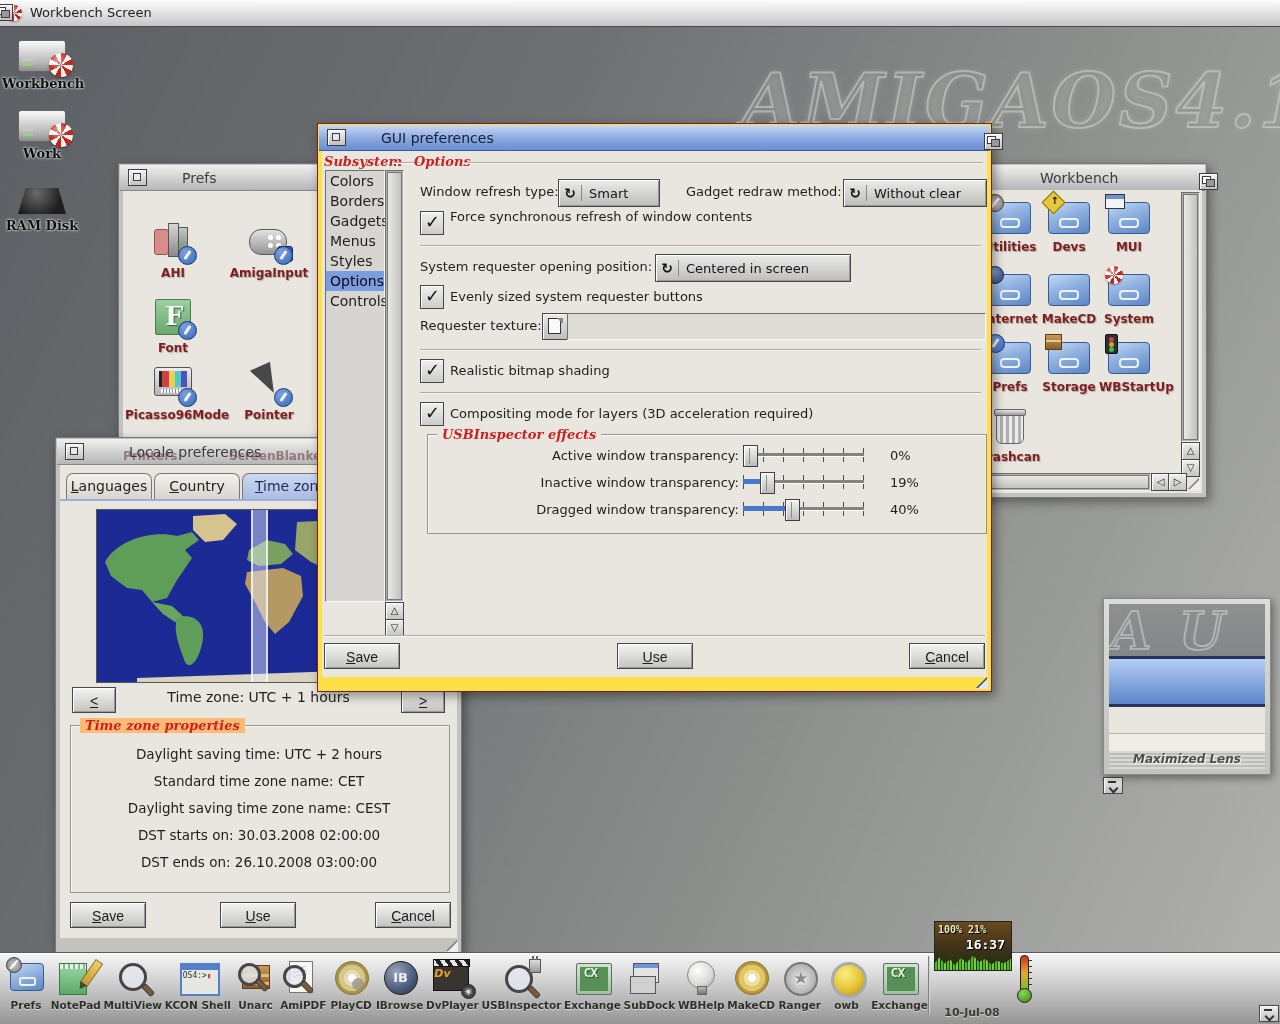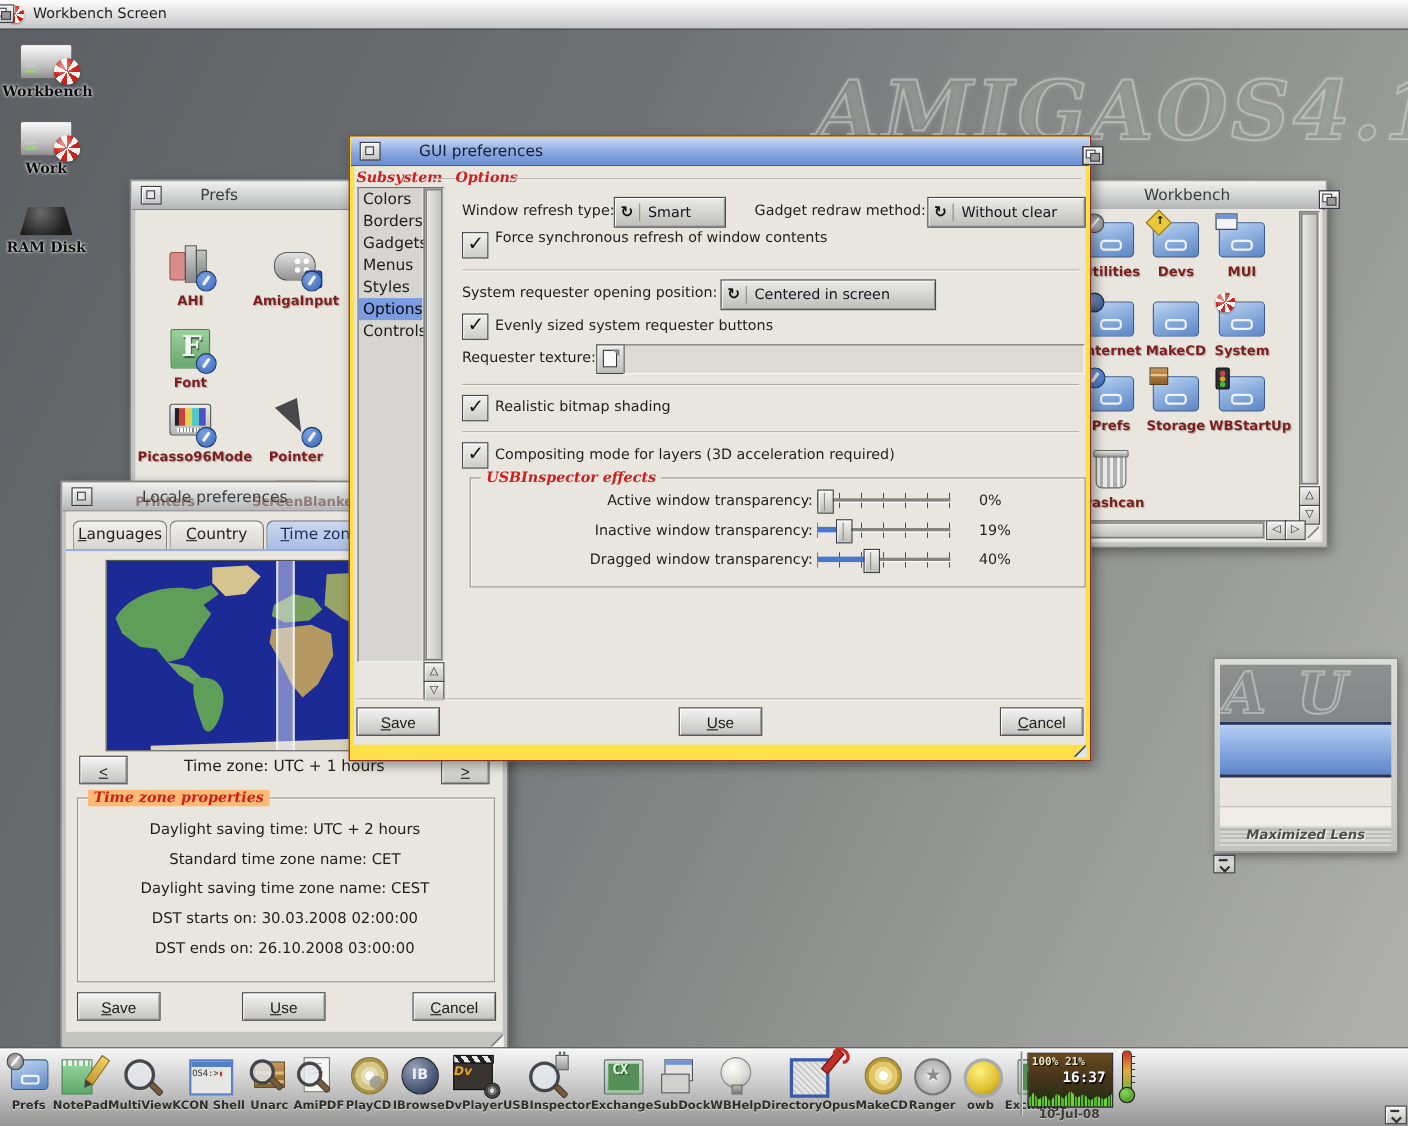--- a/index.html
+++ b/index.html
@@ -250,21 +250,21 @@
   .bulb::after{content:"";position:absolute;left:9px;bottom:-7px;width:8px;height:7px;background:linear-gradient(#b8b8b4,#777);border:1px solid #666;}
   .dopus{position:absolute;left:5px;top:5px;width:30px;height:30px;background:repeating-linear-gradient(45deg,#e8e8e8 0 2px,#ccc 2px 4px);border:3px solid #3c5ca8;}
   .wrench{position:absolute;right:-4px;top:-4px;width:6px;height:22px;background:#c03028;border:1px solid #701810;transform:rotate(40deg);}
   .wrench::after{content:"";position:absolute;left:-3px;top:-5px;width:11px;height:8px;border-radius:50%;border:3px solid #c03028;border-bottom-color:transparent;}
   .star-badge{position:absolute;left:6px;top:5px;width:30px;height:30px;border-radius:50%;
               background:radial-gradient(#e8e8e8,#9a9a9a);border:2px solid #777;text-align:center;line-height:29px;
               font-size:17px;color:#8a8a8a;text-shadow:0 1px 0 #fff;}
   .owb-ball{position:absolute;left:7px;top:5px;width:30px;height:30px;border-radius:50%;border:3px solid #aaa;
             background:radial-gradient(circle at 38% 30%,#fcf080,#e0c030 60%,#a88818);}
   
-  #meter{position:absolute;left:934px;top:957px;width:76px;height:48px;z-index:81;
+  #meter{position:absolute;left:934px;top:921px;width:76px;height:48px;z-index:81;
          background:linear-gradient(#6a4a1e 0%,#46351a 45%,#1c2c10 100%);border:1px solid #222;}
   #meter .cpu{position:absolute;left:3px;top:2px;font-family:"DejaVu Sans Mono",monospace;font-size:10px;font-weight:bold;color:#e8e8c0;text-shadow:1px 1px 0 #000;}
   #meter .clock{position:absolute;right:6px;top:15px;font-family:"DejaVu Sans Mono",monospace;font-size:13px;font-weight:bold;color:#fff;text-shadow:1px 1px 0 #000;}
   #meter .hist{position:absolute;left:0;right:0;bottom:0;height:16px;
                background:repeating-linear-gradient(90deg,#50b824 0 2px,#2a5a14 2px 3px,#74d038 3px 5px,#1c3c0c 5px 6px);
                clip-path:polygon(0 55%,6% 20%,12% 60%,20% 35%,26% 70%,34% 25%,42% 55%,50% 10%,58% 50%,66% 30%,74% 65%,82% 40%,90% 60%,100% 30%,100% 100%,0 100%);}
   #meter-date{position:absolute;left:934px;top:1006px;width:76px;text-align:center;font-size:11px;font-weight:bold;
               color:#3a3a32;text-shadow:0 1px 0 rgba(255,255,255,.5);z-index:81;}
   #thermo{position:absolute;left:1012px;top:955px;width:24px;height:50px;z-index:81;}
   #thermo .tube{position:absolute;left:8px;top:0;width:7px;height:38px;border-radius:4px 4px 0 0;border:1px solid #222;
@@ -688,27 +688,20 @@
       <span class="dk-label">SubDock</span>
       </div>
     <div class="dk">
       <span class="art">
           <span class="bulb"></span>
         </span>
       <span class="dk-label">WBHelp</span>
       </div>
     <div class="dk">
       <span class="art">
-          <span class="dopus"></span>
-          <span class="wrench"></span>
-        </span>
-      <span class="dk-label">DirectoryOpus</span>
-      </div>
-    <div class="dk">
-      <span class="art">
           <span class="cd gold"></span>
         </span>
       <span class="dk-label">MakeCD</span>
       </div>
     <div class="dk">
       <span class="art">
           <span class="star-badge">★</span>
         </span>
       <span class="dk-label">Ranger</span>
       </div>

